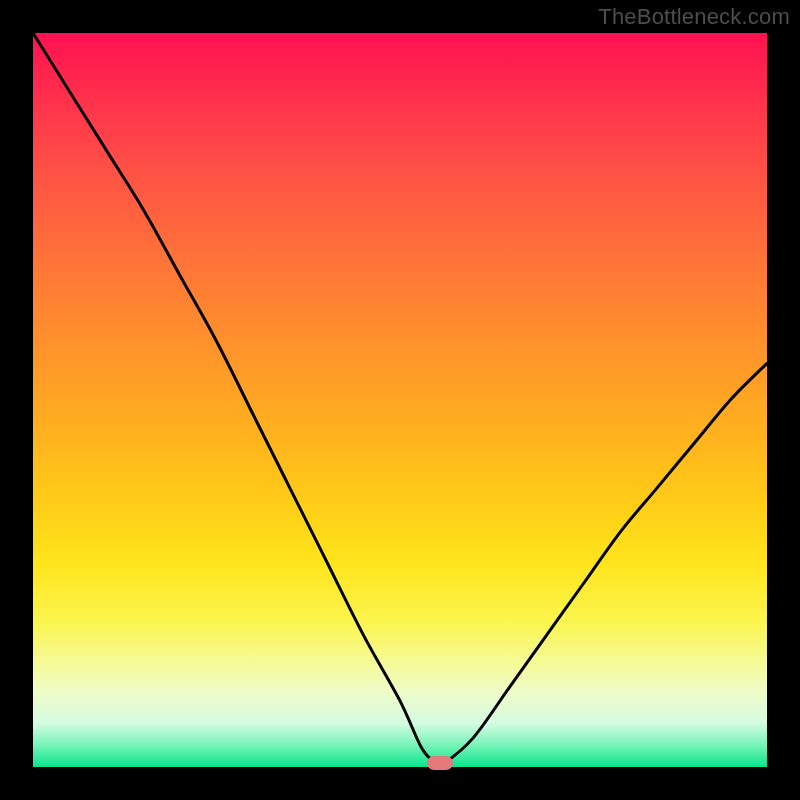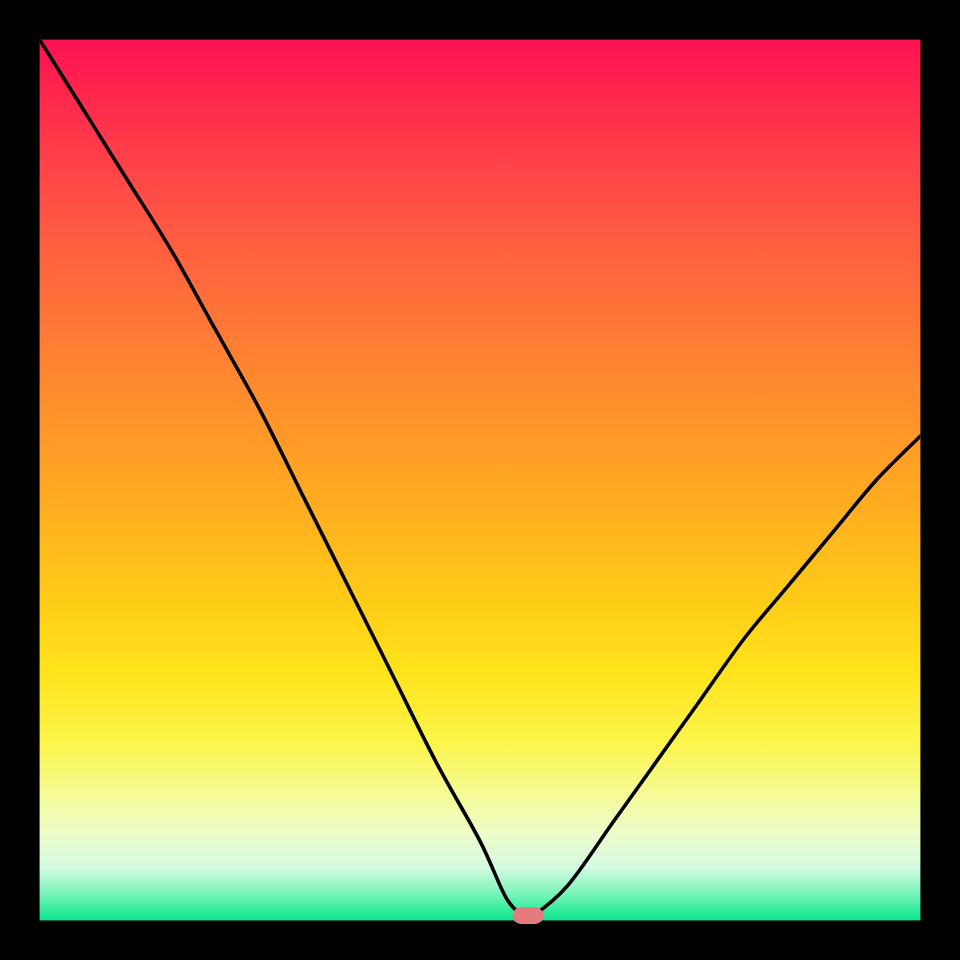--- a/index.html
+++ b/index.html
@@ -71,20 +71,21 @@
     height: 14px;
     background: #e47a7c;
     border-radius: 7px;
   }
 </style>
 </head>
 <body>
 
 <div class="frame">
 
+  <div class="watermark">TheBottleneck.com</div>
 
   <div class="plot-area">
     <div class="gradient-bg"></div>
 
     <svg viewBox="0 0 734 734" preserveAspectRatio="none">
       <path id="curve-path" fill="none" stroke="#000000" stroke-width="3" stroke-linecap="round" stroke-linejoin="round" d="M 0.0 0.0 C 6.1 9.8 24.5 39.1 36.7 58.7 C 48.9 78.3 61.2 97.9 73.4 117.4 C 85.6 137.0 97.9 155.4 110.1 176.2 C 122.3 197.0 134.6 220.2 146.8 242.2 C 159.0 264.2 171.3 285.0 183.5 308.3 C 195.7 331.5 208.0 357.2 220.2 381.7 C 232.4 406.1 244.7 430.6 256.9 455.1 C 269.1 479.5 281.4 504.0 293.6 528.5 C 305.8 552.9 318.1 578.6 330.3 601.9 C 342.5 625.1 357.2 649.0 367.0 667.9 C 376.8 686.9 382.9 705.3 389.0 715.6 C 395.1 726.0 400.0 727.9 403.7 730.3 C 407.4 732.8 404.9 734.6 411.0 730.3 C 417.2 726.0 429.4 717.5 440.4 704.6 C 451.4 691.8 464.9 670.4 477.1 653.3 C 489.3 636.1 501.6 619.0 513.8 601.9 C 526.0 584.8 538.3 567.6 550.5 550.5 C 562.7 533.4 575.0 515.0 587.2 499.1 C 599.4 483.2 611.7 469.8 623.9 455.1 C 636.1 440.4 648.4 425.7 660.6 411.0 C 672.8 396.4 685.1 380.5 697.3 367.0 C 709.5 353.5 727.9 336.4 734.0 330.3"></path>
     </svg>
 
     <div id="min-marker" class="marker" style="left: 394.37px; top: 723.33px;"></div>
   </div>

